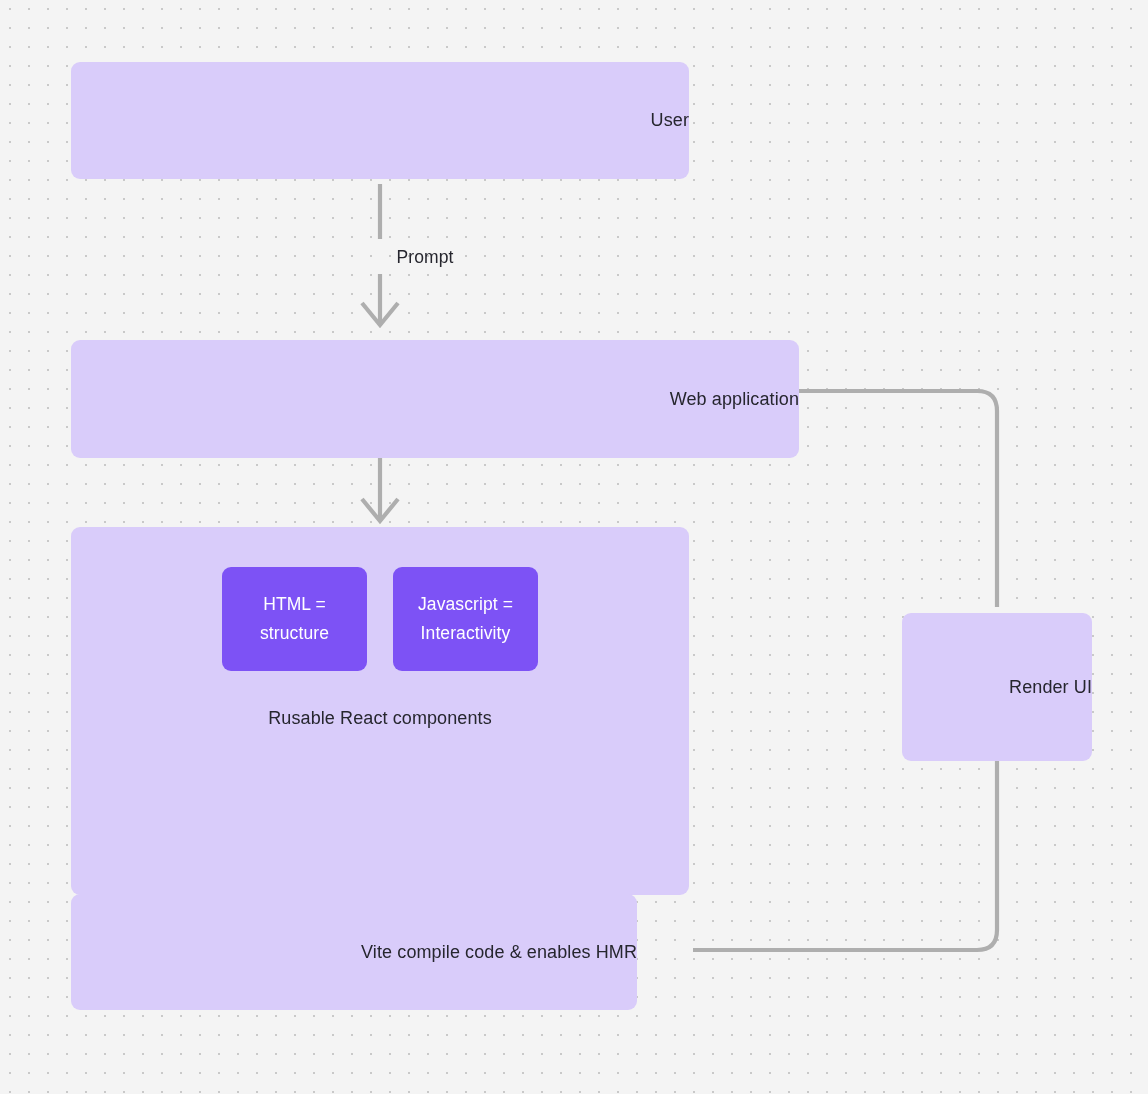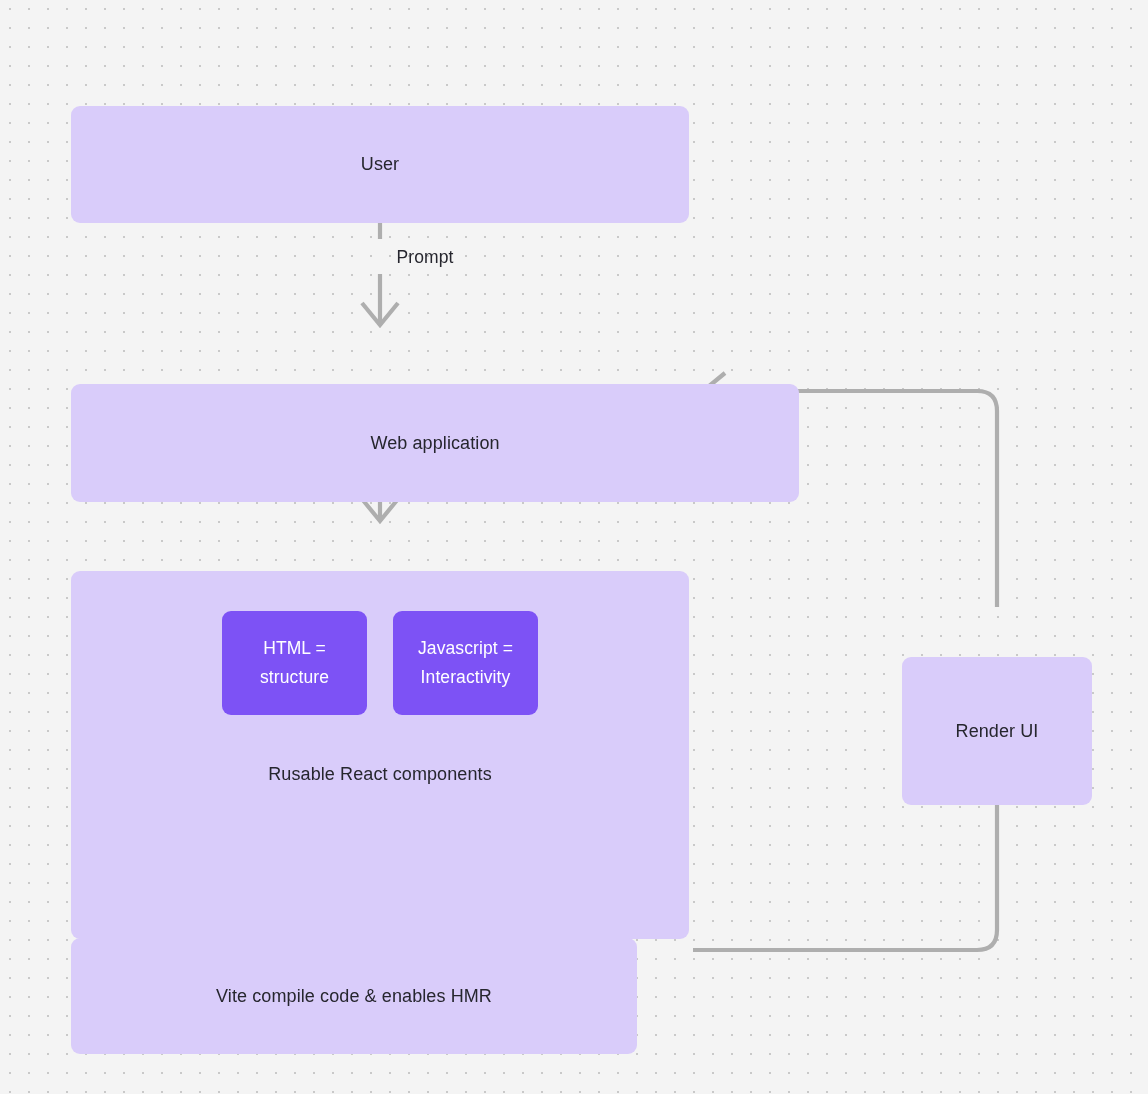--- a/index.html
+++ b/index.html
@@ -25,24 +25,23 @@
   .node {
     position: absolute;
     box-sizing: border-box;
     background: #d9ccfa;
     border-radius: 9px;
     color: #26262e;
     font-size: 18px;
     line-height: 1.35;
     display: flex;
     align-items: center;
-    justify-content: center;
+    justify-content: flex-end;
     text-align: center;
     letter-spacing: 0.1px;
-    margin-top: 44px;
   }
 
   .node-user       { left: 71px;  top: 62px;  width: 618px; height: 117px; }
   .node-webapp     { left: 71px;  top: 340px; width: 728px; height: 118px; }
   .node-components { left: 71px;  top: 527px; width: 618px; height: 368px;
                      display: block; text-decoration: underline; }
   .node-vite       { left: 71px;  top: 894px; width: 566px; height: 116px; }
   .node-render     { left: 902px; top: 613px; width: 190px; height: 148px; }
 
   
@@ -69,21 +68,21 @@
     align-items: center;
     justify-content: center;
     text-align: center;
     white-space: pre-line;
     letter-spacing: 0.1px;
   }
 
   .group-caption {
     position: absolute;
     left: 0;
-    top: 191px;
+    top: 179px;
     width: 100%;
     text-align: center;
     font-size: 18px;
     color: #26262e;
     letter-spacing: 0.1px;
   }
 
   
   .edge-svg {
     position: absolute;

